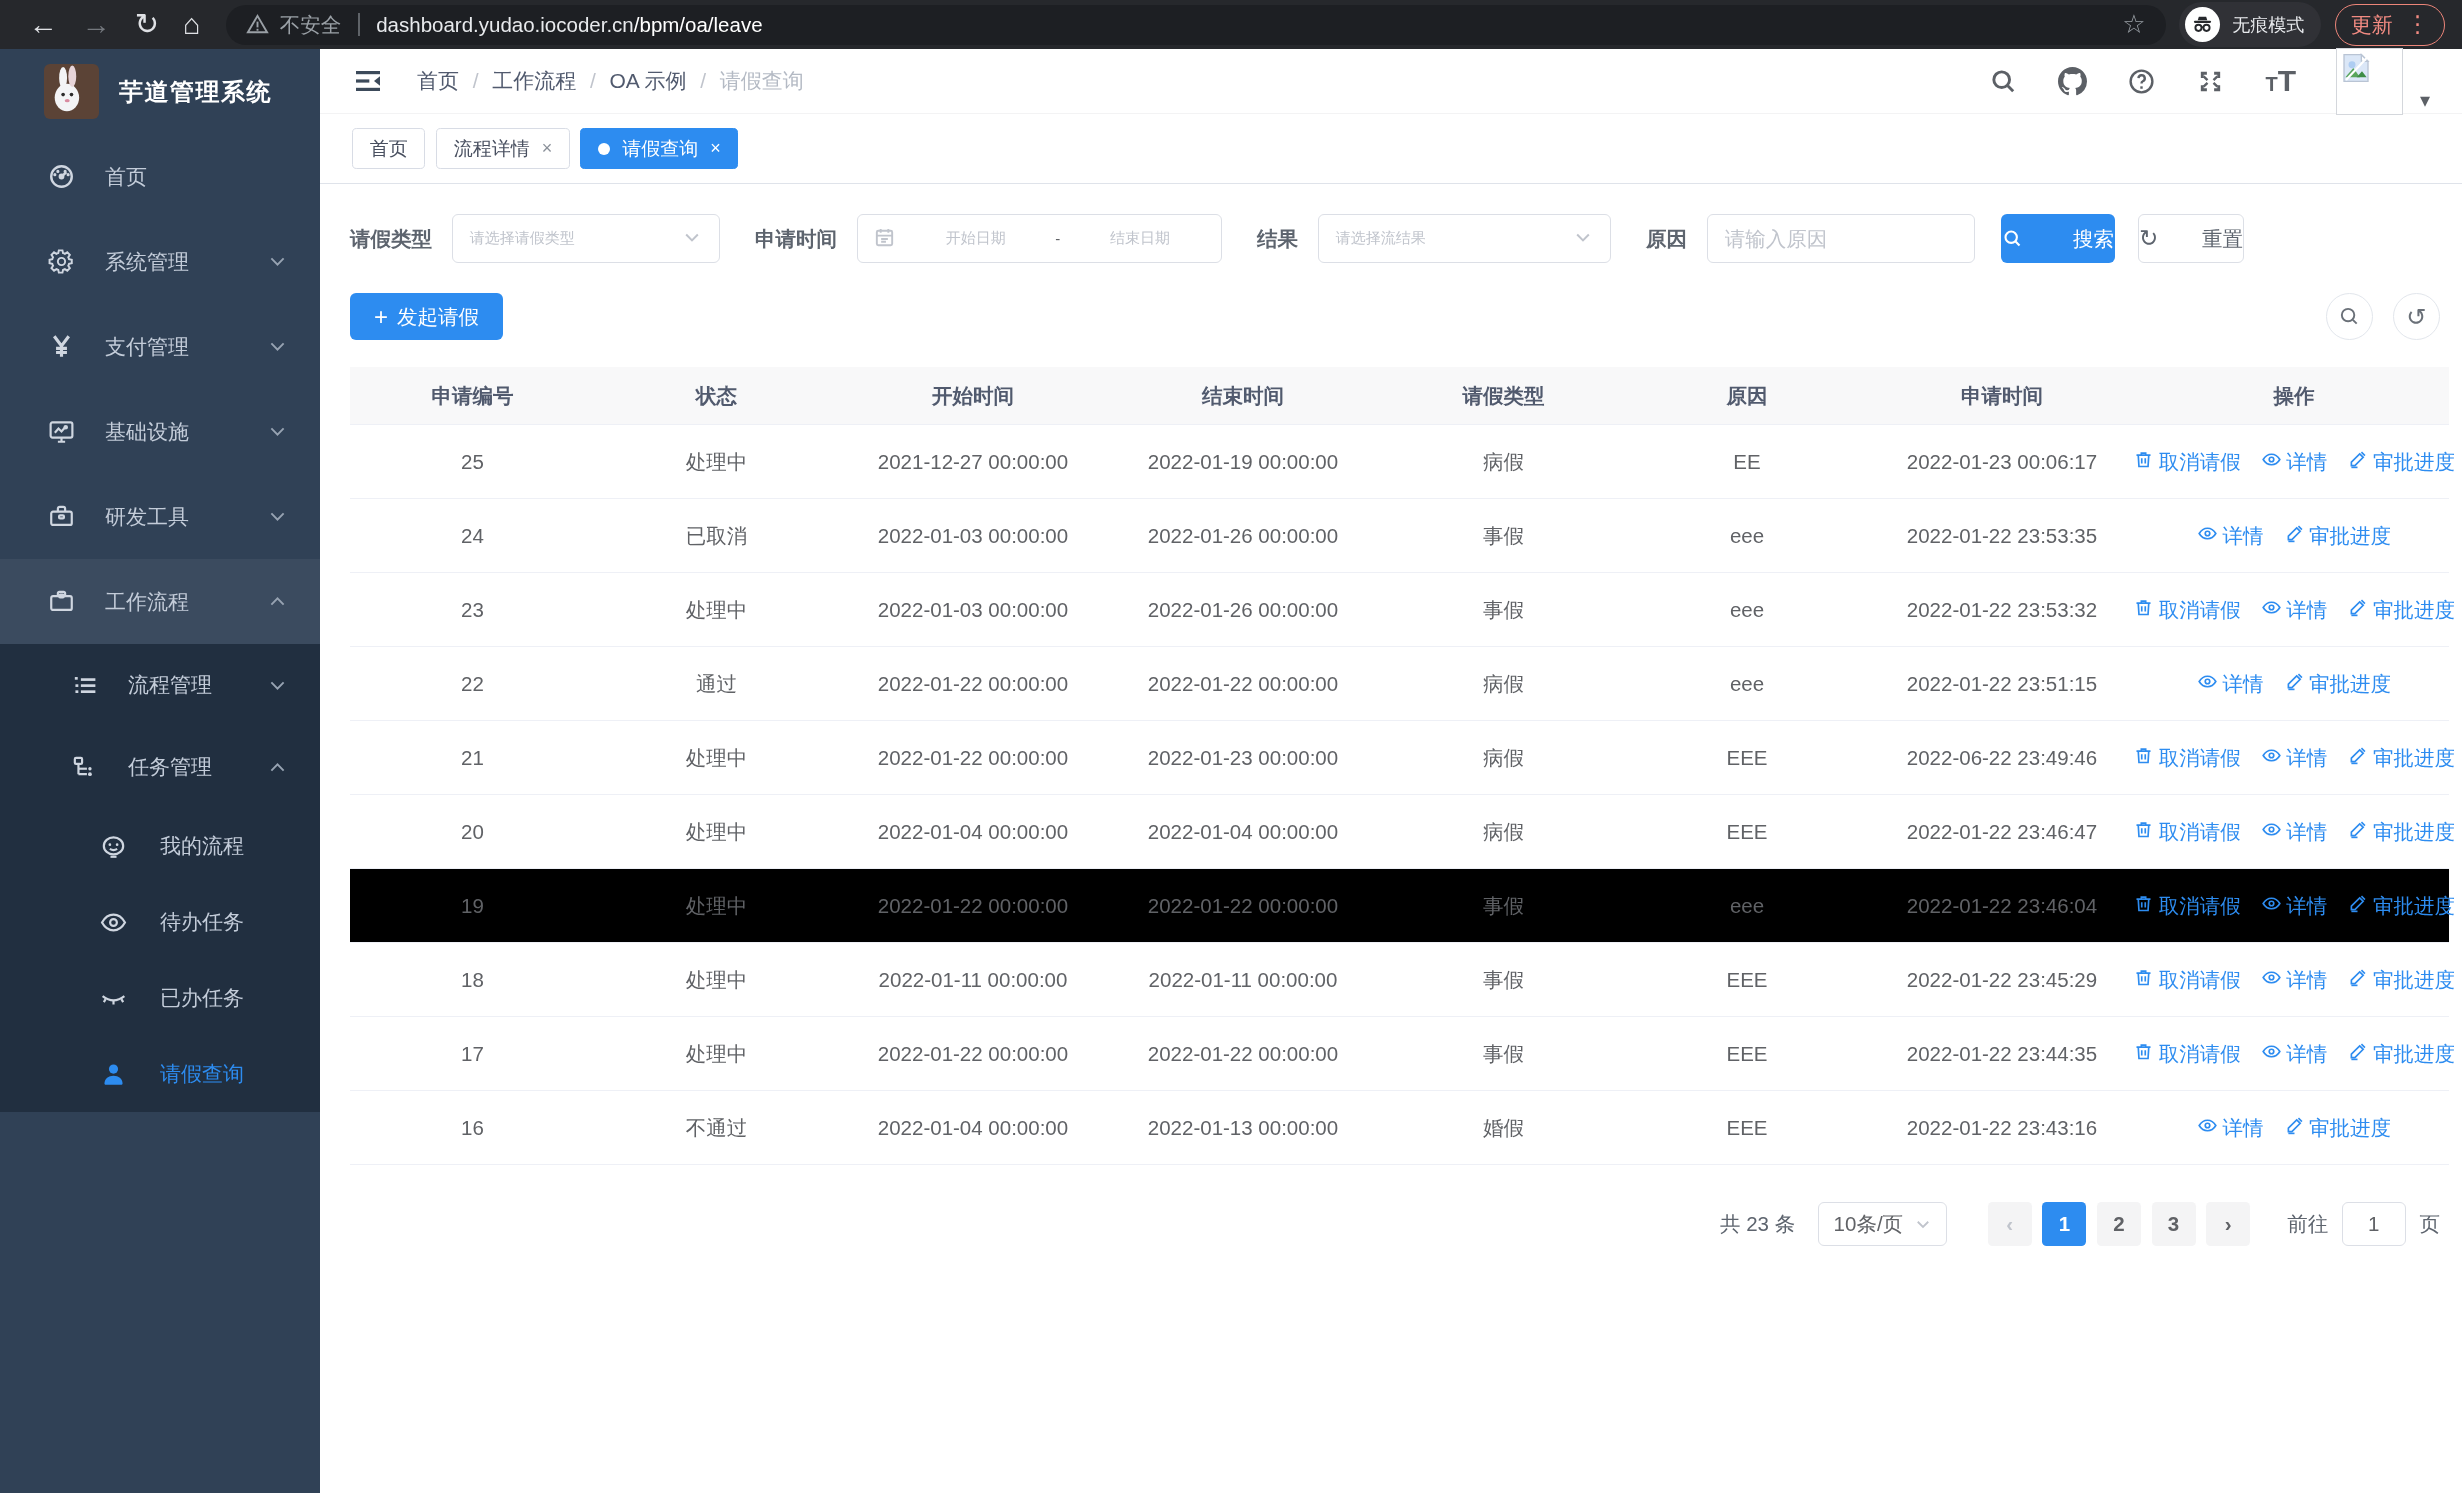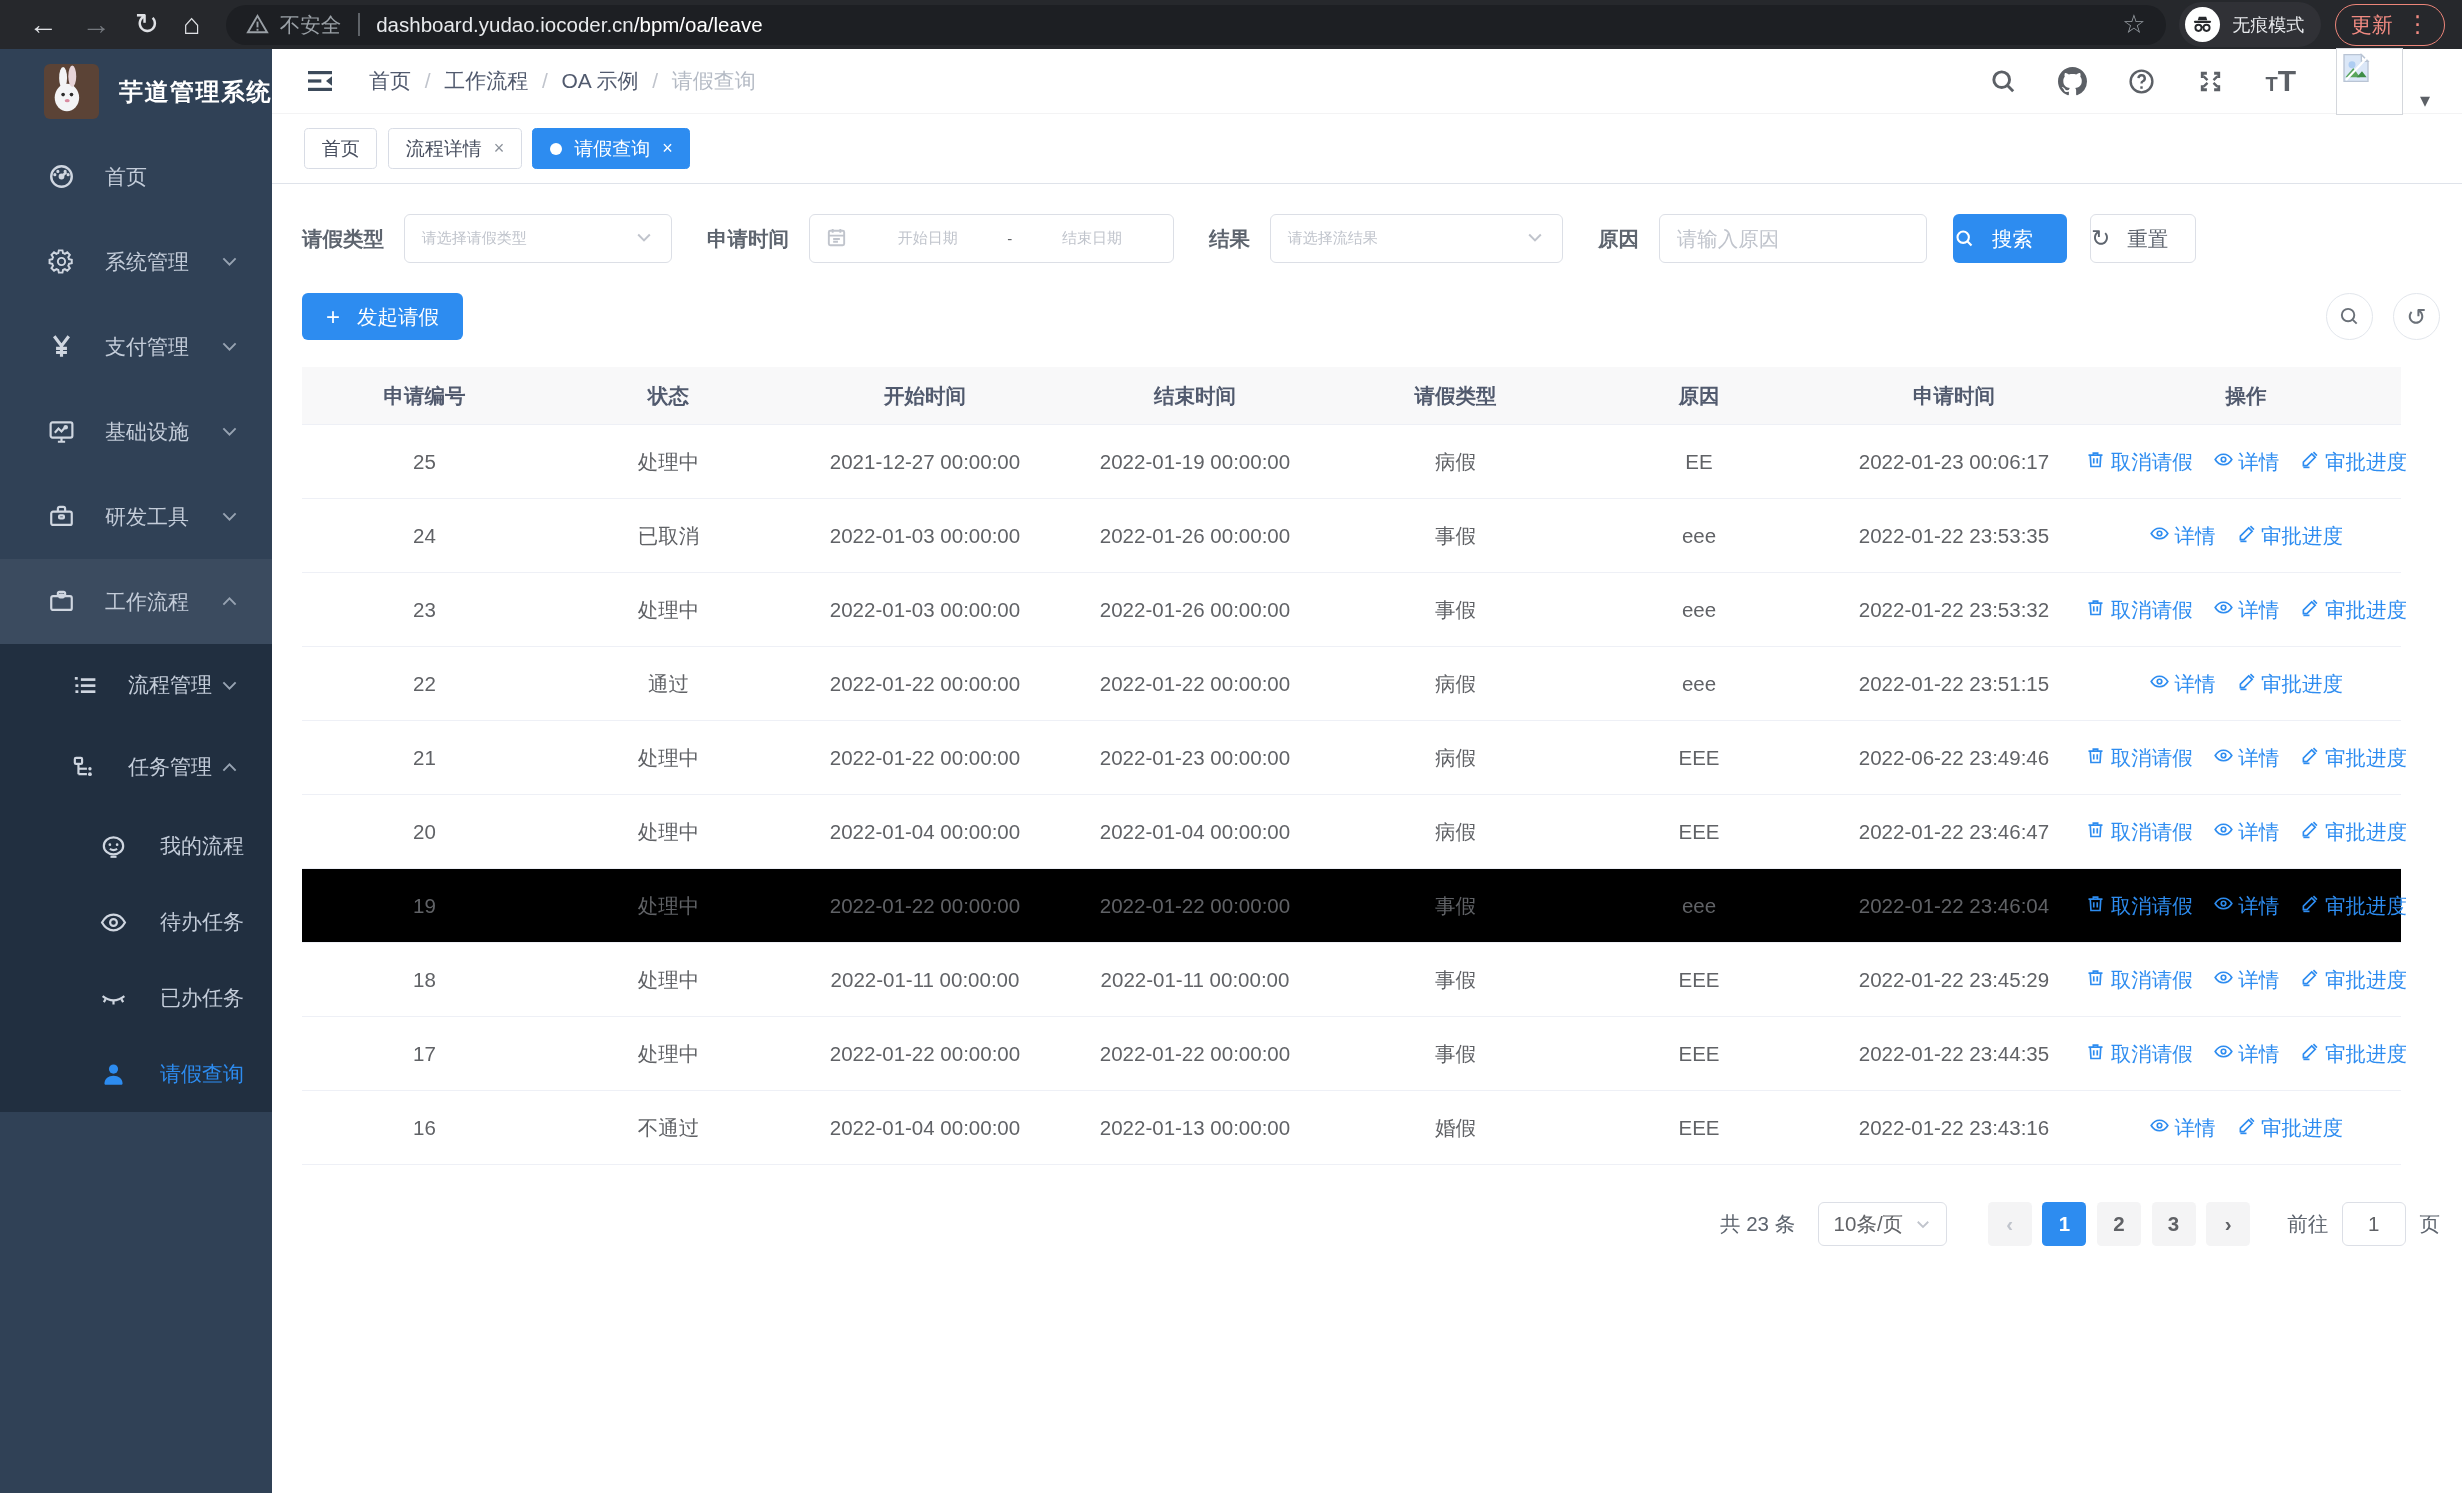--- a/index.html
+++ b/index.html
@@ -20,21 +20,21 @@
     padding:4.6px 16.7px 4.6px 6px; margin-right:13.7px; }
   .incog-circle { width:35px; height:35px; border-radius:50%; background:#fff; display:flex;
     align-items:center; justify-content:center; }
   .incog-label { color:#e8eaed; font-size:18px; }
   .update-chip { display:flex; align-items:center; gap:13.7px; border:1.5px solid #ec8579;
     color:#f28b82; border-radius:760px; padding:6px 15px; font-size:21px; }
   .v-dots { font-size:23px; letter-spacing:0; }
 
   
   .app { display:flex; height:1445px; }
-  .sidebar { width:272px; background:#304156; flex-shrink:0; display:flex; flex-direction:column; }
+  .sidebar { width:320px; background:#304156; flex-shrink:0; display:flex; flex-direction:column; }
   .logo-row { height:85px; display:flex; align-items:center; padding-left:44px; gap:20px; }
   .logo-img { width:55px; height:55px; border-radius:6px; overflow:hidden; flex-shrink:0; }
   .logo-title { color:#fff; font-size:24px; font-weight:700; letter-spacing:1.5px; }
 
   .menu { flex:1; }
   .menu-item { position:relative; display:flex; align-items:center; color:#c3ccd9; cursor:pointer; }
   .menu-item .mi-icon { display:flex; align-items:center; justify-content:center; width:35px; color:#cfd6e0; }
   .mi-icon svg { width:29px; height:29px; }
   .menu-item .mi-label { margin-left:26px; font-size:21px; }
   .menu-item .mi-chevron { position:absolute; right:32px; color:#97a3b2; display:flex; }
@@ -78,22 +78,22 @@
   .filter-row { display:flex; align-items:center; font-size:20.5px; color:#5d646e; }
   .fgroup { display:flex; align-items:center; margin-right:35px; }
   .flabel { font-weight:700; margin-right:20px; white-space:nowrap; }
   .ctrl { height:49px; border:1.5px solid #dcdfe6; border-radius:6px; background:#fff;
     display:flex; align-items:center; color:#c0c4cc; font-size:15px; }
   .sel { justify-content:space-between; padding:0 16.7px; }
   .sel .sel-arrow svg { width:20px; height:20px; }
   .daterange { width:365px; padding:0 15px; gap:13.7px; }
   .daterange .cal svg { width:23px; height:23px; }
   .dr-part { flex:1; text-align:center; }
-  .btn { height:49px; border-radius:6px; display:flex; align-items:center; justify-content:flex-start;
-    gap:17px; font-size:20.5px; cursor:pointer; border:1.5px solid transparent; }
+  .btn { height:49px; border-radius:6px; display:flex; align-items:center; justify-content:space-between;
+    gap:9px; font-size:20.5px; cursor:pointer; border:1.5px solid transparent; }
   .btn-primary { background:#2d8cf0; color:#fff; }
   .btn-plain { background:#fff; border-color:#dcdfe6; color:#5d646e; }
   .btn svg { width:21px; height:21px; }
   input.text-input { height:49px; border:1.5px solid #dcdfe6; border-radius:6px; font-size:20.5px;
     color:#606266; padding:0 16.7px; outline:none; width:100%; }
   input.text-input::placeholder { color:#c0c4cc; }
 
   .create-row { margin-top:30px; display:flex; align-items:center; }
   .btn-create { padding:0 23px; height:47px; }
   .plus-ic { font-size:24px; line-height:1; }

